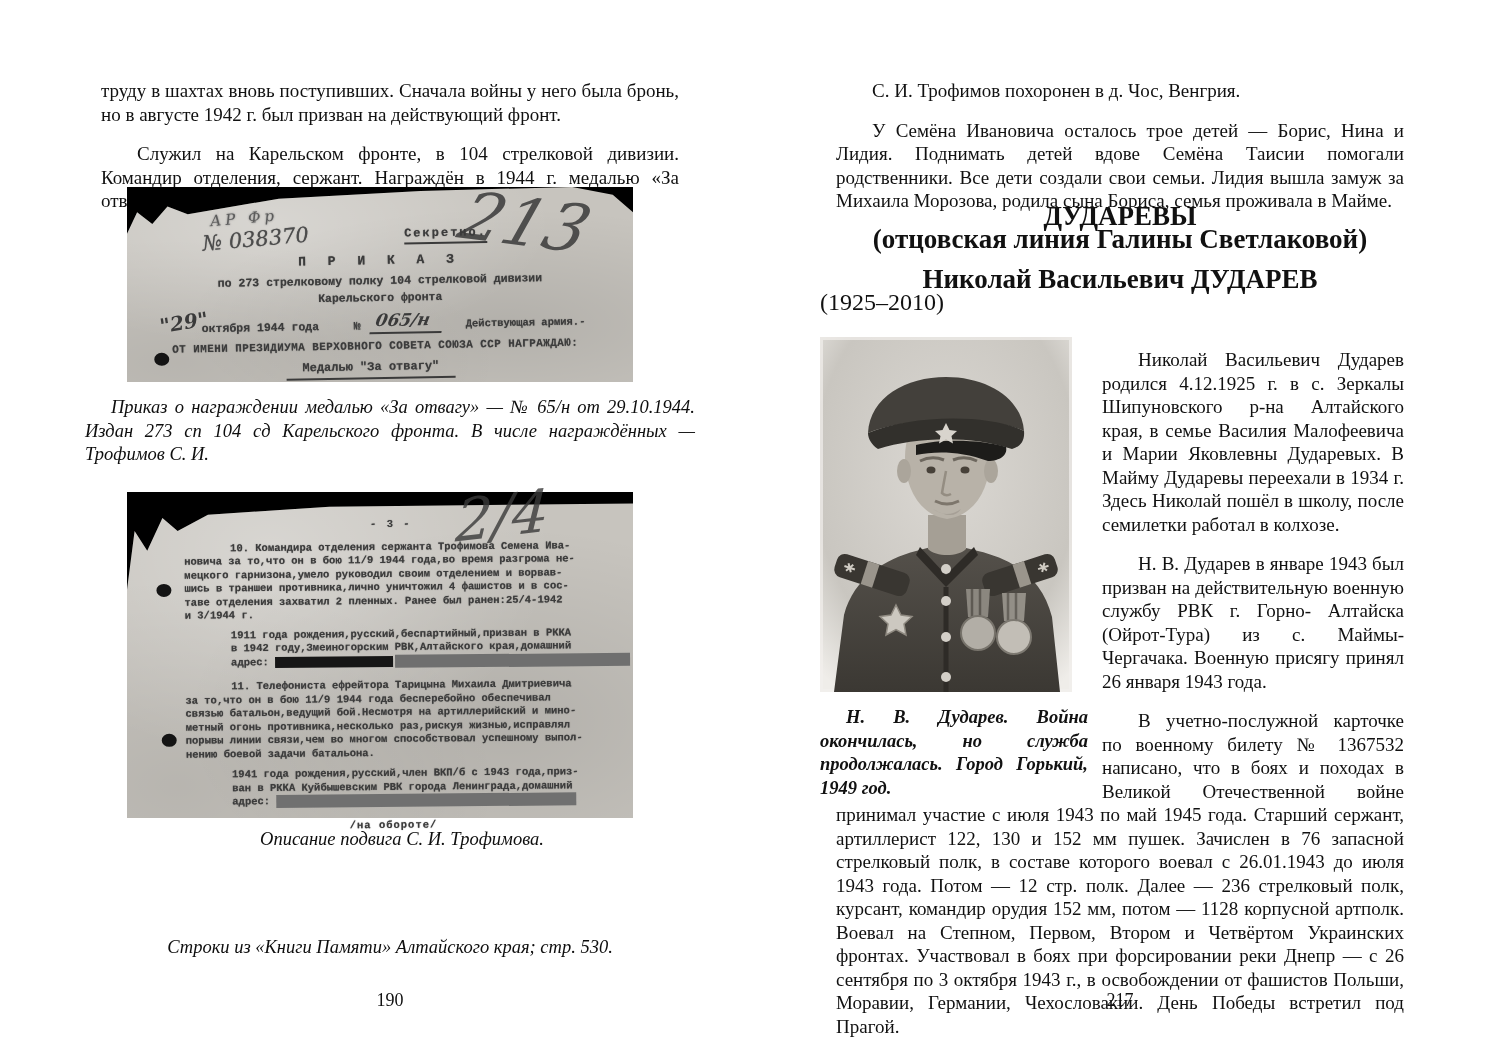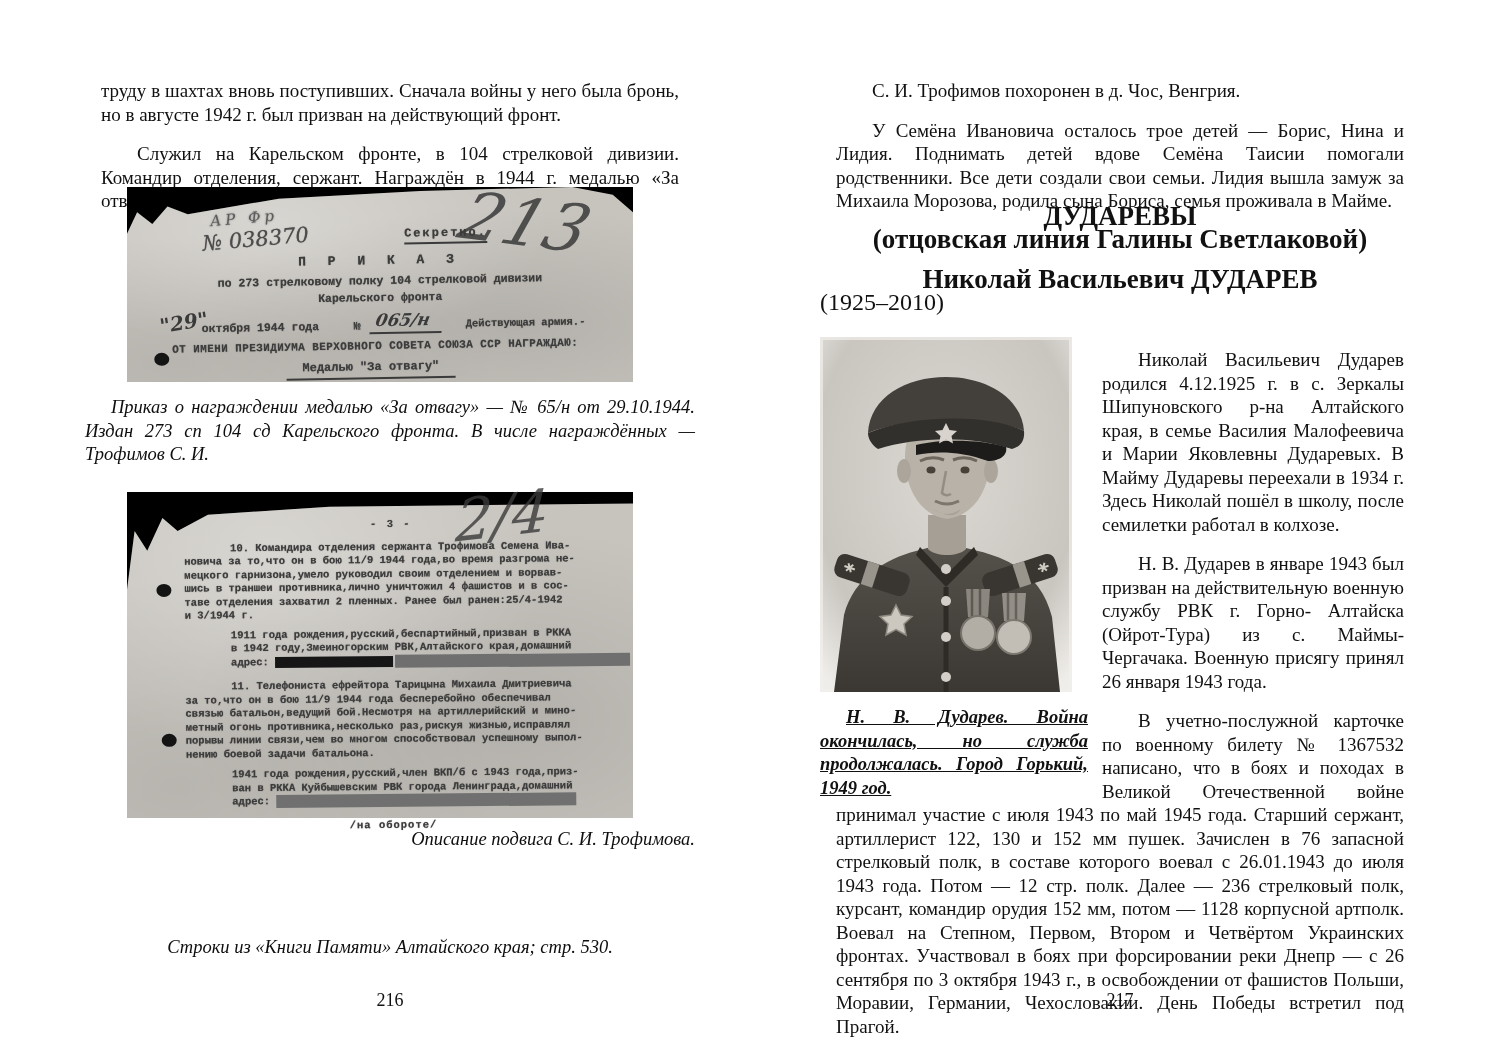--- a/index.html
+++ b/index.html
@@ -46,21 +46,21 @@
   .bar-gray{display:inline-block;width:235px;height:13px;background:#6f6f6f;vertical-align:middle;margin-left:2px;}
   .bar-gray2{display:inline-block;width:300px;height:13px;background:#707070;vertical-align:middle;margin-left:6px;}
 
   .memory{font-family:"Liberation Sans", sans-serif;font-weight:bold;font-size:18px;
           line-height:23px;color:#1f1f1f;letter-spacing:.2px;}
 
   
   .photo-float{float:left;width:272px;margin-right:10px;}
   .photo-frame{width:252px;height:355px;margin-top:5px;display:block;}
   .photo-caption{margin-top:14px;width:268px;font-style:italic;font-weight:bold;
-                 font-size:18.5px;line-height:23.5px;text-align:justify;text-indent:26px;text-decoration:underline;}
+                 font-size:18.5px;line-height:23.5px;text-align:justify;text-indent:26px;}
 </style>
 </head>
 <body>
 
 <div class="page" id="left-page">
 
   <div class="body-text" style="position:absolute;top:63px;left:0;width:610px;">
     <p>труду в шахтах вновь поступивших. Сначала войны у него была бронь, но в августе 1942 г. был призван на действующий фронт.</p>
     <p class="indent">Служил на Карельском фронте, в 104 стрелковой дивизии. Командир отделения, сержант. Награждён в 1944 г. медалью «За отвагу».</p>
   </div>
@@ -120,26 +120,26 @@
           <div class="d2line">ван в РККА Куйбышевским РВК города Ленинграда,домашний</div>
           <div class="d2line"><span>адрес:</span><span class="bar-gray2"></span></div>
         </div>
         <div style="margin-top:11px;text-align:center;letter-spacing:1px;">/на обороте/</div>
       </div>
       <div class="hole" style="left:30px;top:90px;"></div>
       <div class="hole" style="left:34px;top:240px;"></div>
     </div>
   </div>
 
-  <div class="caption caption-center" style="position:absolute;top:828px;left:0;width:610px;text-align:right;">Описание подвига С. И. Трофимова.</div>
+  <div class="caption caption-center" style="position:absolute;top:828px;left:12px;width:610px;">Описание подвига С. И. Трофимова.</div>
 
 
   <div class="caption caption-center" style="position:absolute;top:936px;left:0;width:610px;">Строки из «Книги Памяти» Алтайского края; стр. 530.</div>
 
-  <div class="pagenum" style="top:990px;">216</div>
+  <div class="pagenum" style="top:990px;">190</div>
 </div>
 
 <div class="page" id="right-page">
 
   <div class="body-text" style="position:absolute;top:63px;left:0;width:600px;">
     <p class="indent">С. И. Трофимов похоронен в д. Чос, Венгрия.</p>
     <p class="indent">У Семёна Ивановича осталось трое детей — Борис, Нина и Лидия. Поднимать детей вдове Семёна Таисии помогали родственники. Все дети создали свои семьи. Лидия вышла замуж за Михаила Морозова, родила сына Бориса, семья проживала в Майме.</p>
   </div>
 
   <div style="position:absolute;top:205px;left:0;width:600px;">

